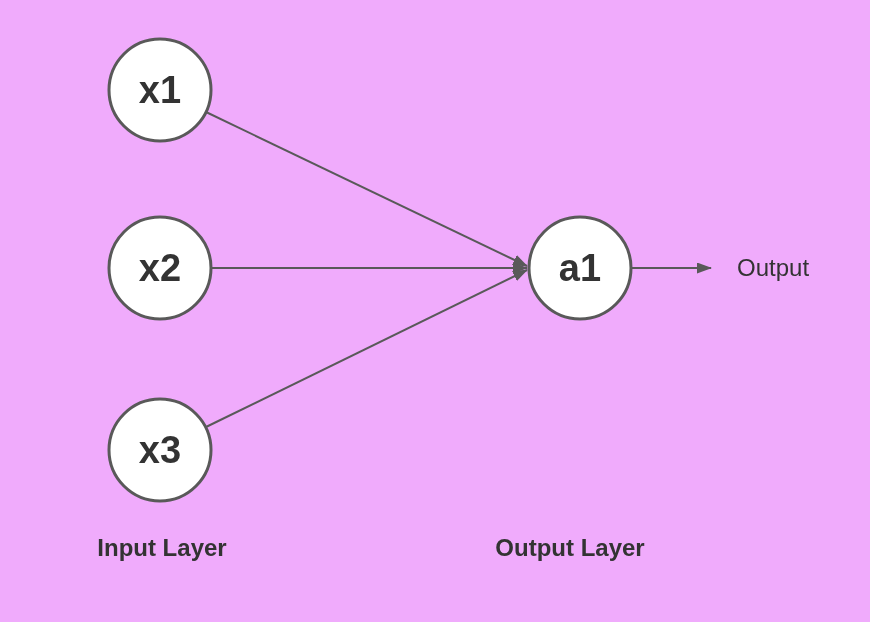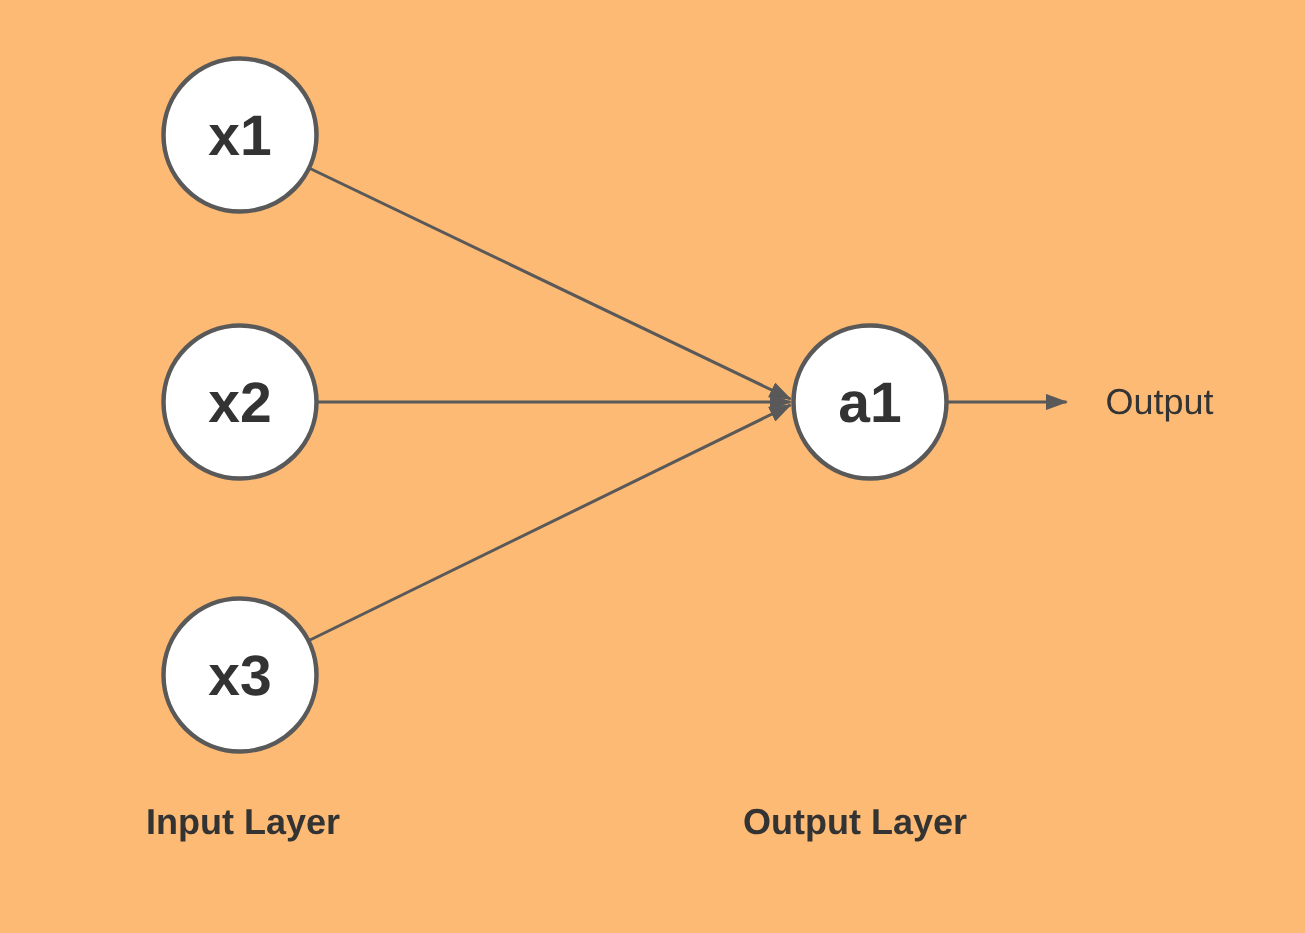--- a/index.html
+++ b/index.html
@@ -8,21 +8,21 @@
     background: #ffffff;
     width: 870px;
     height: 622px;
     overflow: hidden;
     font-family: "Liberation Sans", sans-serif;
   }
   .canvas {
     position: relative;
     width: 870px;
     height: 622px;
-    background: #fdba74;
+    background: #f0abfc;
   }
   svg { display: block; }
   .node-circle {
     fill: #ffffff;
     stroke: #595959;
     stroke-width: 3;
   }
   .edge {
     stroke: #595959;
     stroke-width: 2;

